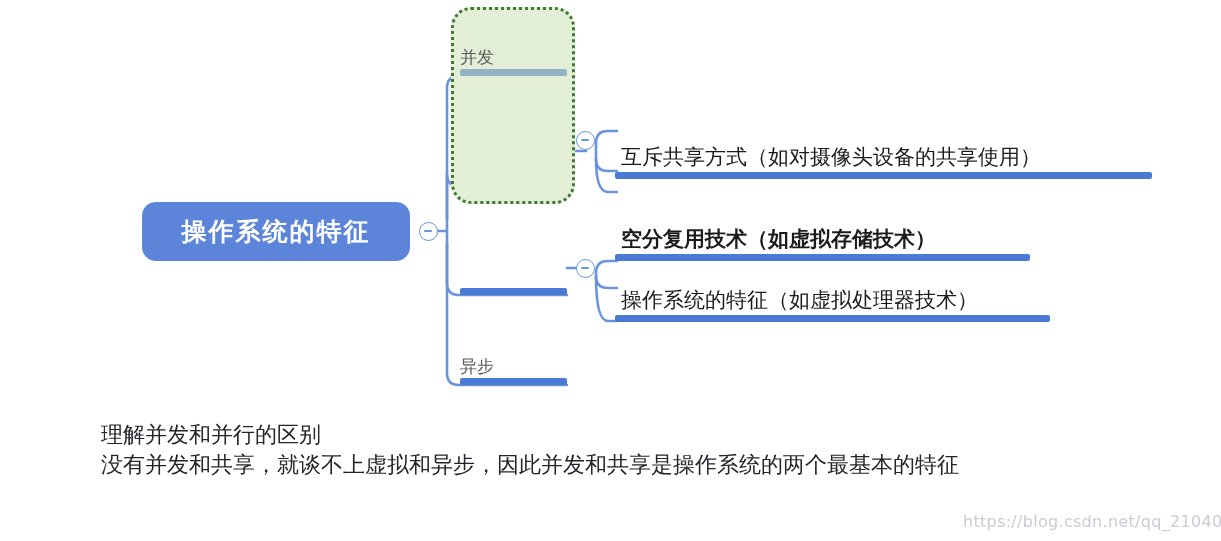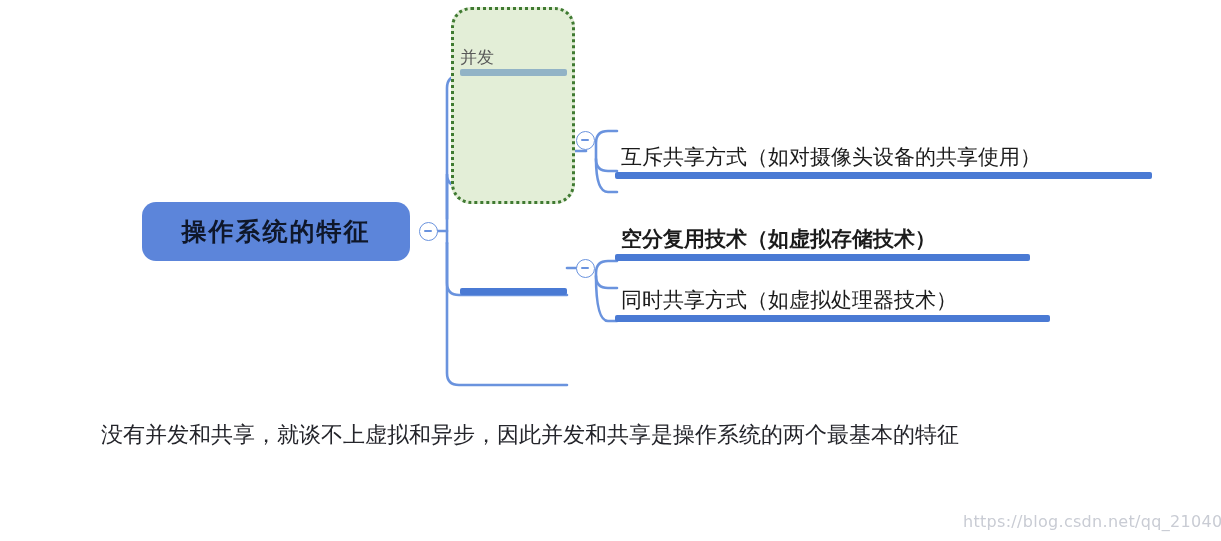--- a/index.html
+++ b/index.html
@@ -39,21 +39,21 @@
     width: 268px;
     height: 59px;
     background: #5c85da;
     border-radius: 14px;
     display: flex;
     align-items: center;
     justify-content: center;
     box-sizing: border-box;
   }
   .root-node .root-label {
-    color: #0f172a;
+    color: #ffffff;
     font-size: 25px;
     font-weight: bold;
     letter-spacing: 2px;
     white-space: nowrap;
     font-family: "DejaVu Sans", "Liberation Sans", sans-serif;
   }
 
   
   .toggle {
     position: absolute;
@@ -202,36 +202,41 @@
     <span class="bar muted"></span>
   </div>
 
   <div class="toggle" style="left:576px; top:131px;"></div>
 
   <div class="branch" style="left:460px; top:247px; width:107px; height:48px;">
     <span class="bar bright"></span>
   </div>
   <div class="toggle" style="left:576px; top:259px;"></div>
 
+  <div class="branch" style="left:460px; top:337px; width:107px; height:48px;">
+    <span class="branch-label">异步</span>
+    <span class="bar bright"></span>
+  </div>
 
   <div class="leaf" style="left:615px; top:90px; width:537px; height:41px;margin-top:48px;">
     <span class="leaf-label">互斥共享方式（如对摄像头设备的共享使用）</span>
     <span class="bar"></span>
   </div>
 
 
   <div class="leaf" style="left:615px; top:220px; width:415px; height:41px;font-weight:bold;">
     <span class="leaf-label">空分复用技术（如虚拟存储技术）</span>
     <span class="bar"></span>
   </div>
 
   <div class="leaf" style="left:615px; top:281px; width:435px; height:41px;">
-    <span class="leaf-label">同时共享方式（如虚拟处理器技术）</span>
+    <span class="leaf-label">操作系统的特征（如虚拟处理器技术）</span>
     <span class="bar"></span>
   </div>
 
   <div class="notes">
+    <div class="note-line">理解并发和并行的区别</div>
     <div class="note-line">没有并发和共享，就谈不上虚拟和异步，因此并发和共享是操作系统的两个最基本的特征</div>
   </div>
 
   <div class="watermark">https://blog.csdn.net/qq_21040559</div>
 
 </div>
 
 </body></html>

